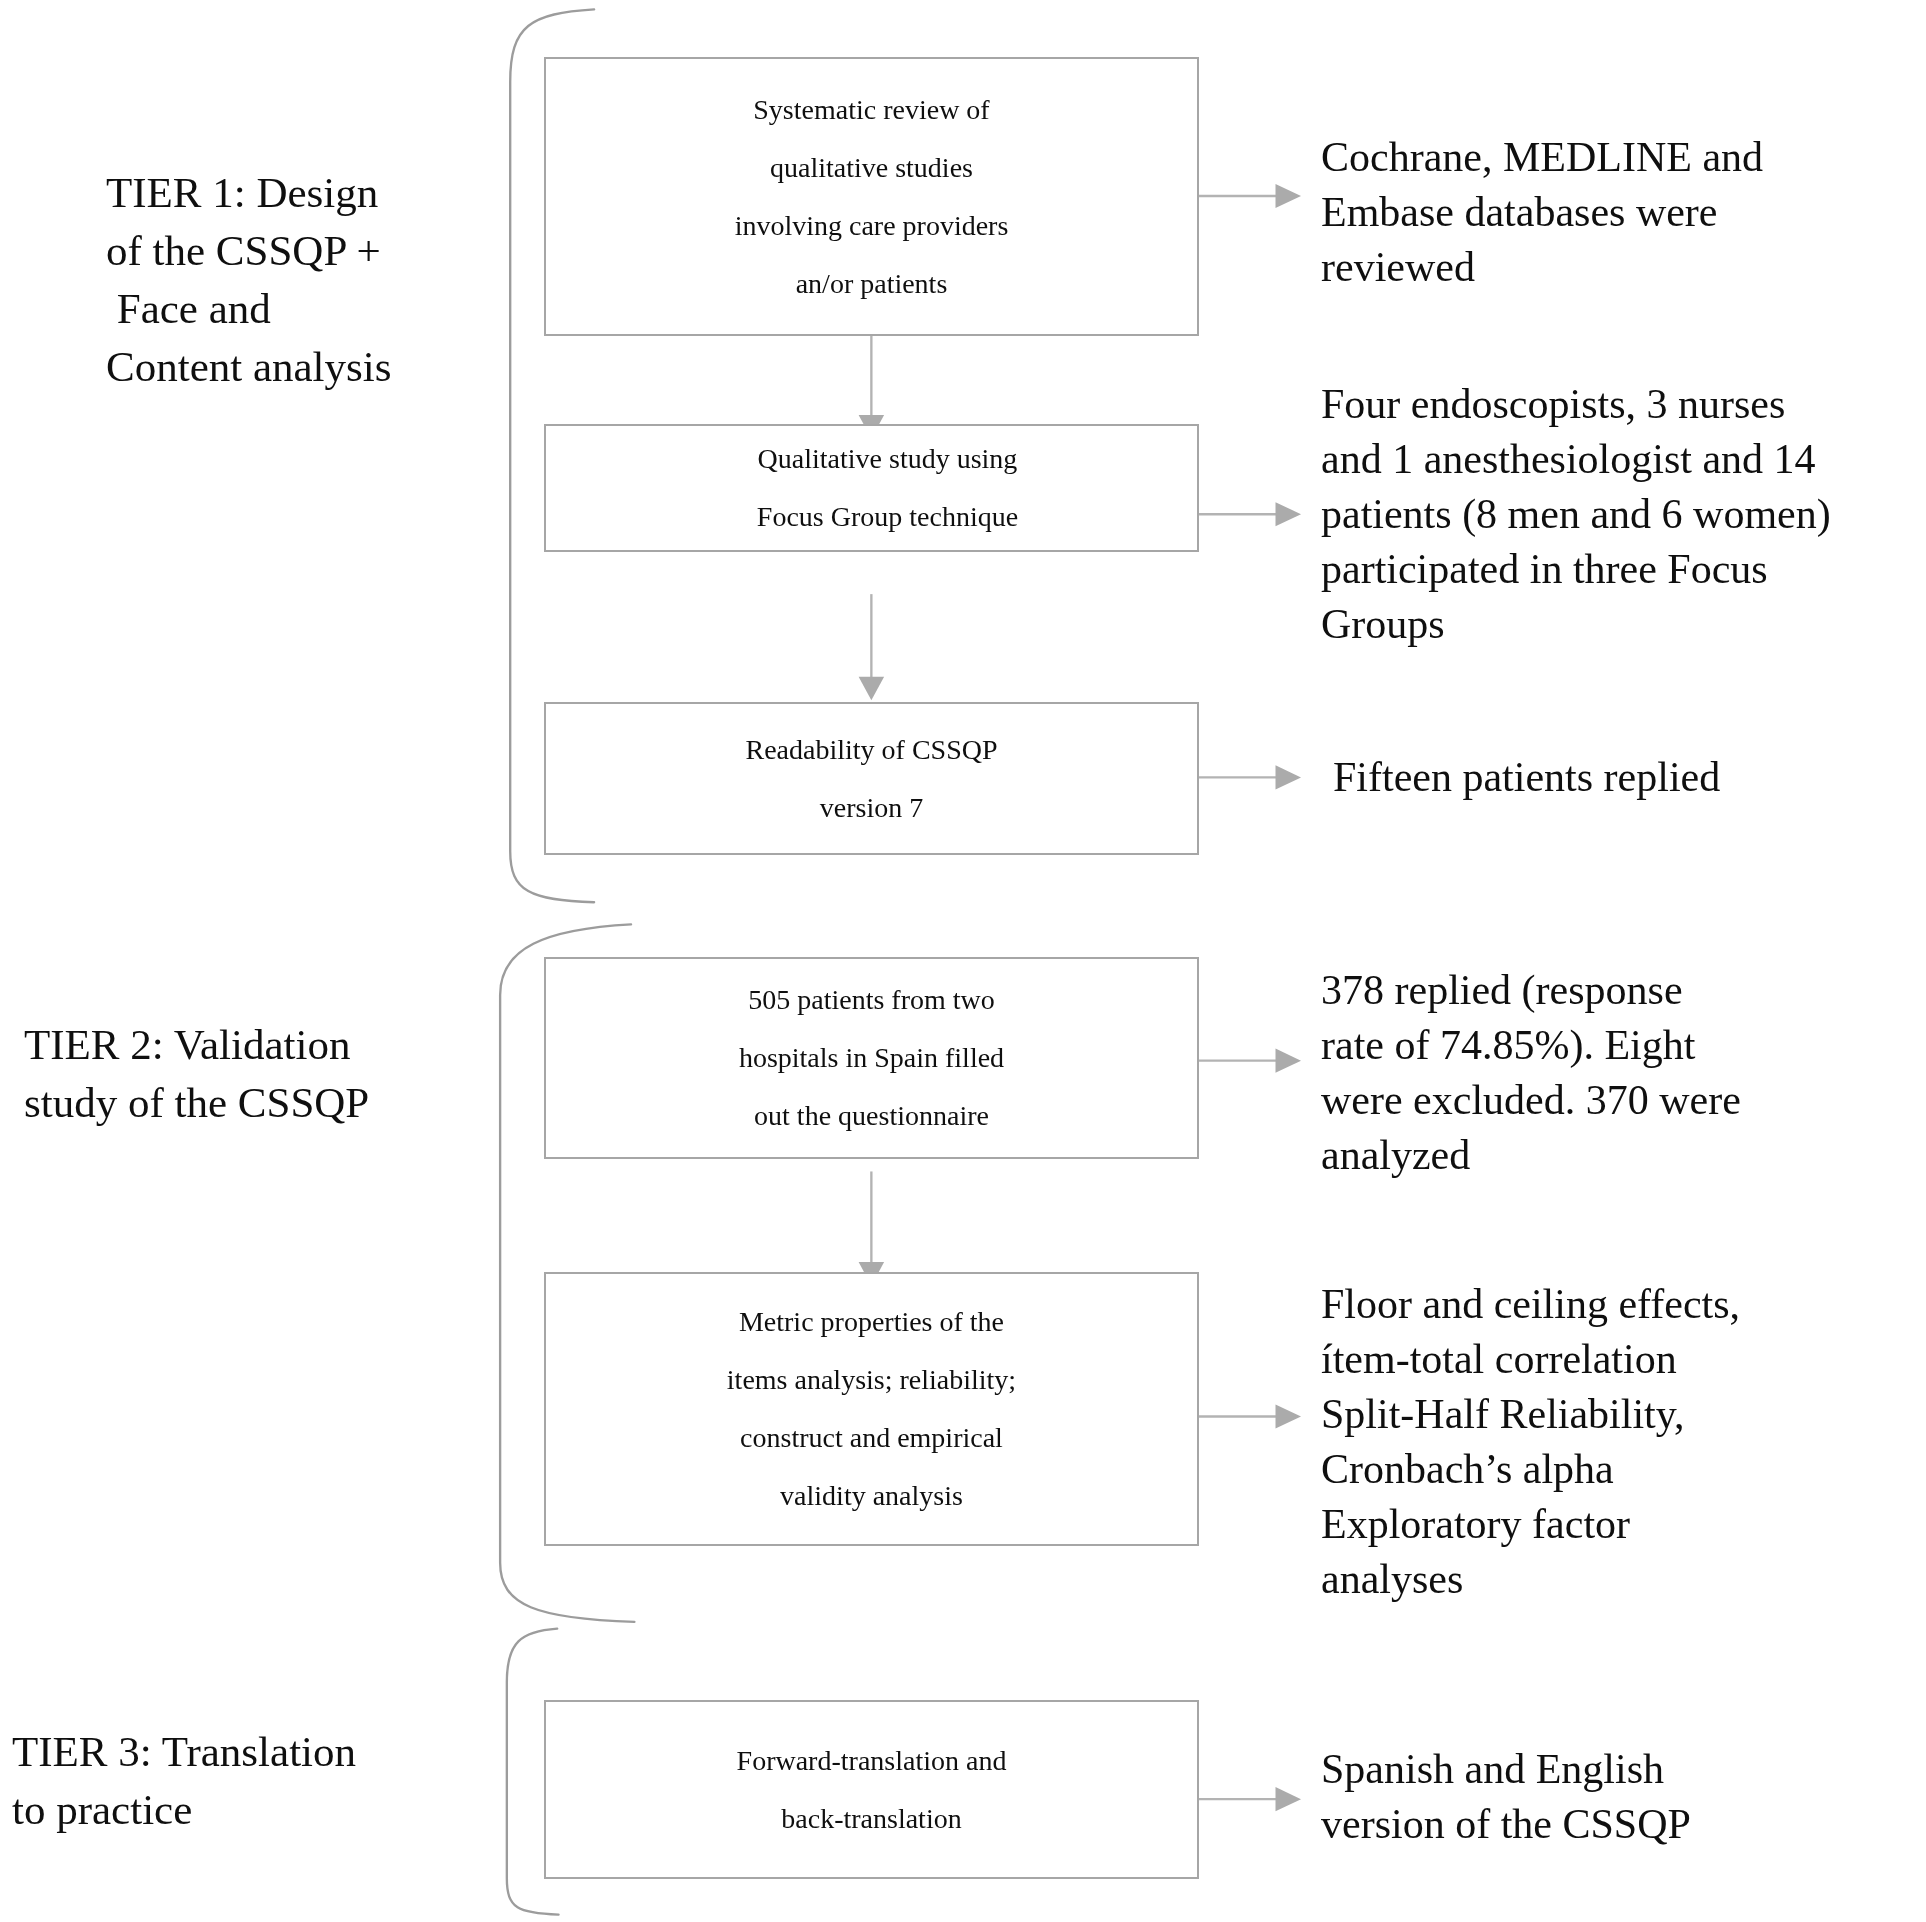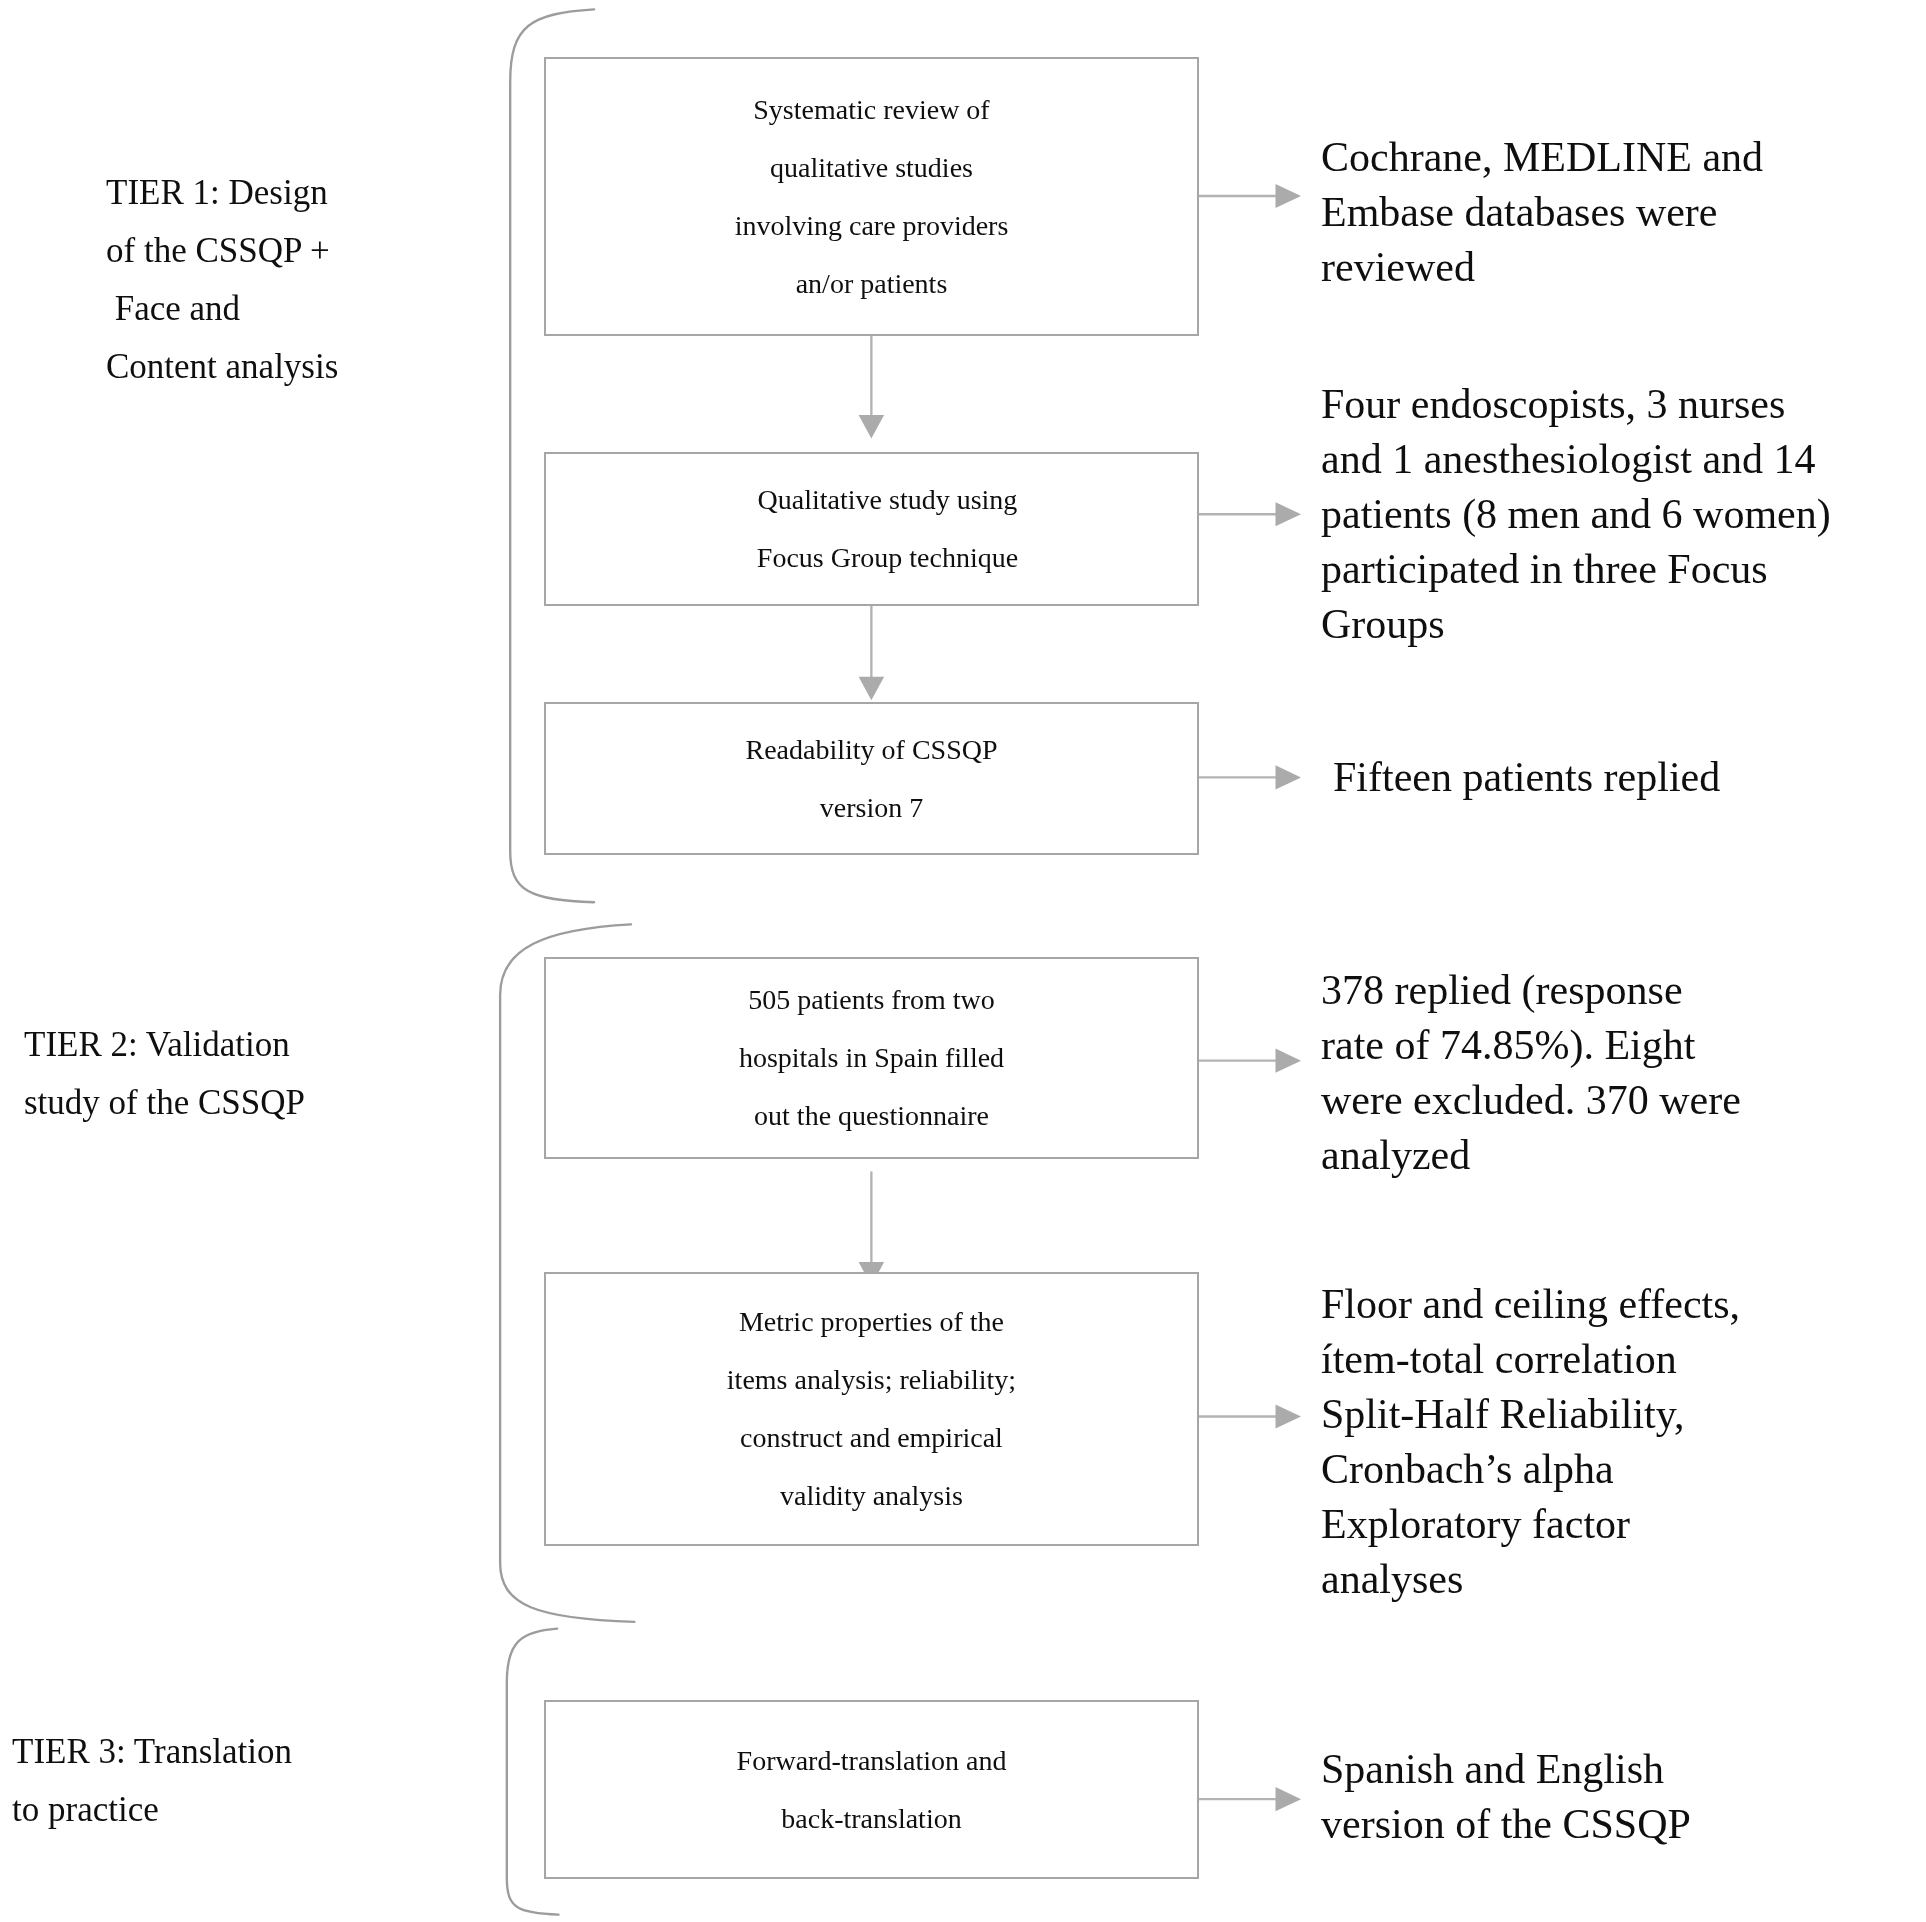--- a/index.html
+++ b/index.html
@@ -17,21 +17,21 @@
     overflow: hidden;
   }
   #decor-layer {
     position: absolute;
     inset: 0;
     width: 1926px;
     height: 1922px;
   }
   .tier-label {
     position: absolute;
-    font-size: 35px;
+    font-size: 43px;
     line-height: 58px;
     white-space: pre-line;
     text-align: left;
     font-family: Liberation Serif, serif;
   }
   .flow-box {
     position: absolute;
     left: 544px;
     width: 655px;
     border: 2px solid #a6a6a6;
@@ -115,21 +115,21 @@
 study of the CSSQP</div>
   <div class="tier-label" style="left:12px; top:1723px; width:470px;">TIER 3: Translation
 to practice</div>
 
   <div class="flow-box" style="top:57px; height:279px;">
     <div class="box-text">Systematic review of
 qualitative studies
 involving care providers
 an/or patients</div>
   </div>
-  <div class="flow-box" style="top:452px; height:154px;padding-left:32px;">
+  <div class="flow-box" style="top:424px; height:128px;padding-left:32px;">
     <div class="box-text">Qualitative study using
 Focus Group technique</div>
   </div>
   <div class="flow-box" style="top:702px; height:153px;">
     <div class="box-text">Readability of CSSQP
 version 7</div>
   </div>
   <div class="flow-box" style="top:957px; height:202px;">
     <div class="box-text">505 patients from two
 hospitals in Spain filled

